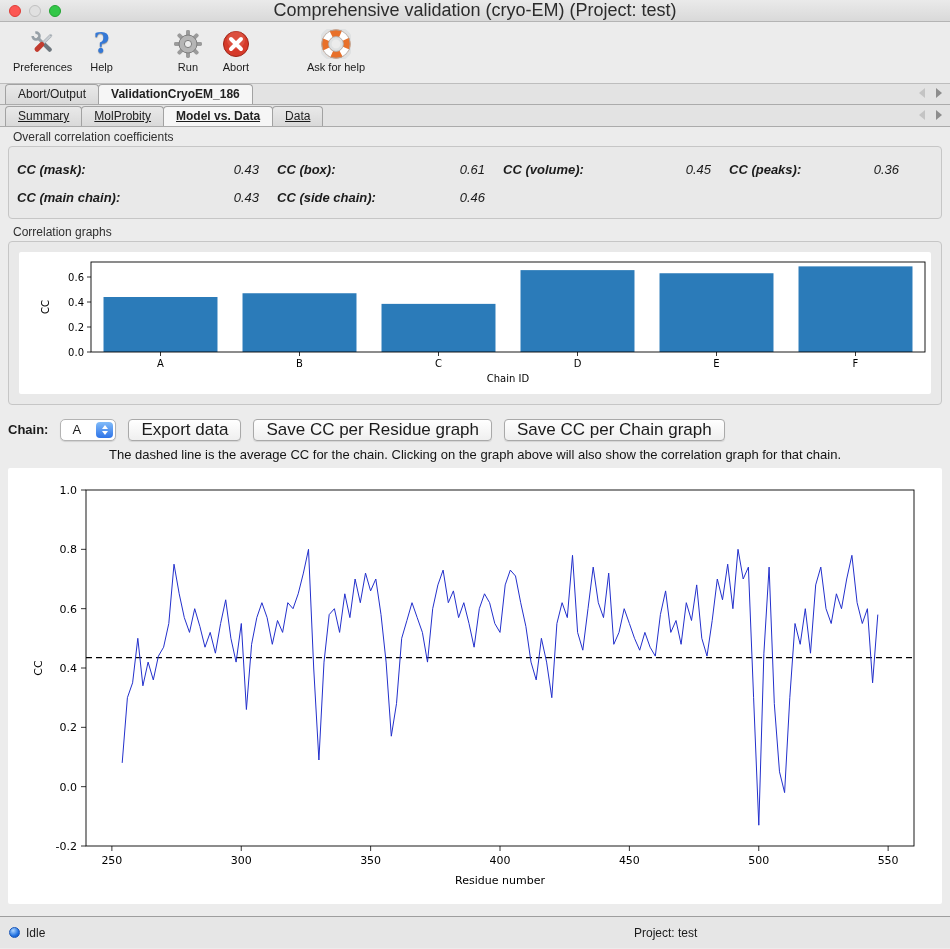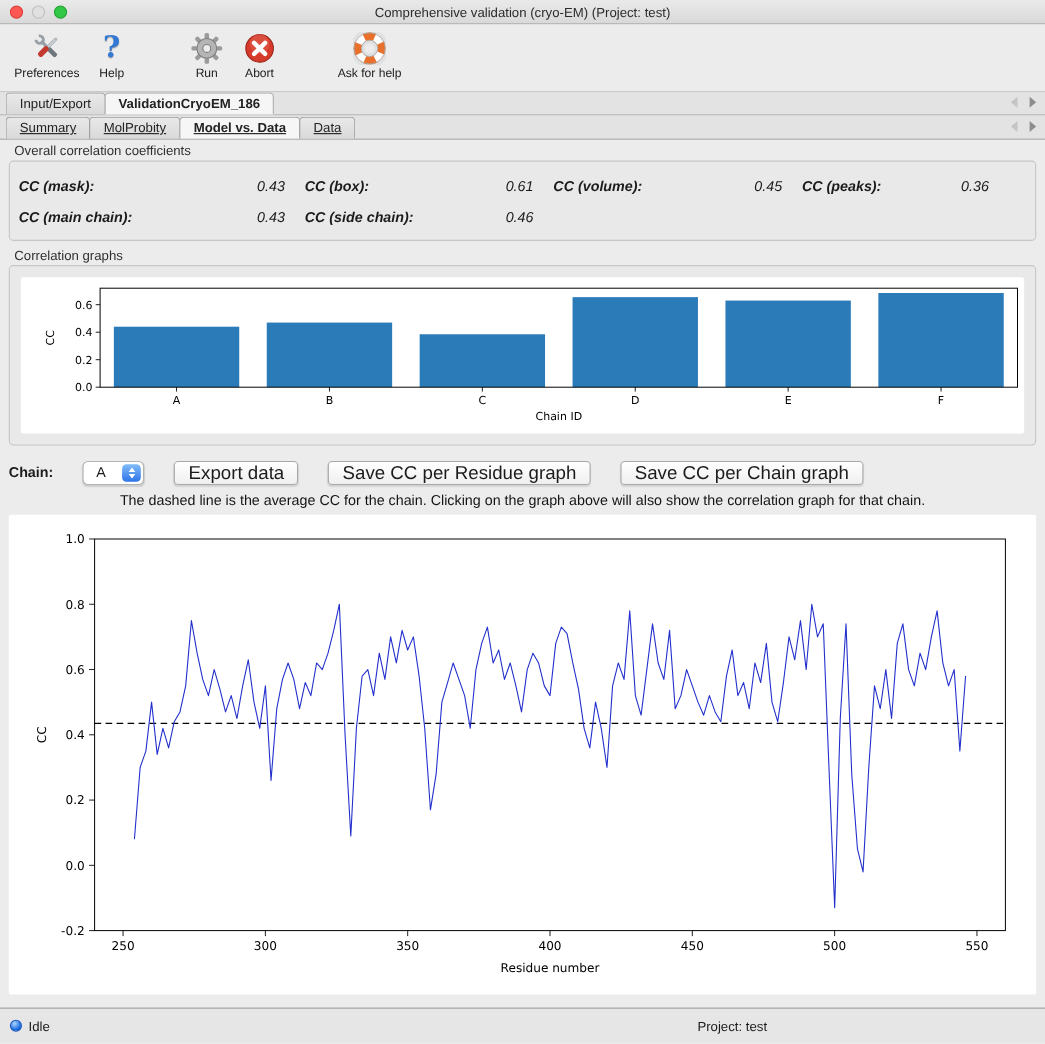--- a/index.html
+++ b/index.html
@@ -14,21 +14,21 @@
   .titlebar {
     height:22px; background:linear-gradient(#eaeaea,#d9d9d9);
     border-bottom:1px solid #b4b4b4;
     display:flex; align-items:center; justify-content:center; position:relative;
   }
   .traffic { position:absolute; left:9px; top:5px; display:flex; gap:8px; }
   .light { width:12px; height:12px; border-radius:50%; }
   .light.close { background:#fc5753; border:1px solid #de3d37; }
   .light.min   { background:#e0e0e0; border:1px solid #c0c0c0; }
   .light.zoom  { background:#33c748; border:1px solid #23a433; }
-  .wtitle { font-size:12px; color:#2c2c2c; }
+  .wtitle { font-size:18px; color:#2c2c2c; }
   
   .toolbar {
     height:62px; border-bottom:1px solid #bdbdbd; background:#ececec;
     display:flex; align-items:flex-start; padding:5px 4px 0;
   }
   .tool { display:flex; flex-direction:column; align-items:center; padding:0 9px; cursor:default; }
   .tool .ticon { height:33px; display:flex; align-items:center; justify-content:center; }
   .tool .tlabel { font-size:11px; margin-top:1px; color:#1b1b1b; }
   .tool.run   { margin-left:42px; }
   .tool.ask   { margin-left:38px; }
@@ -63,21 +63,21 @@
     grid-template-columns:150px 96px 152px 74px 148px 78px 112px 76px;
     row-gap:13px; align-items:center;font-style:italic;
   }
   .cc-label { font-weight:bold; }
   .cc-label.inner { padding-left:14px; }
   .cc-value { text-align:right; padding-right:4px; }
   .canvas { background:#ffffff; border-radius:2px; }
   .canvas.bar { height:142px; }
   .canvas.big { margin:6px 8px 0; height:436px; }
   
-  .chain-row { display:flex; align-items:center; margin:13px 8px 0; height:23px; gap:27px; }
+  .chain-row { display:flex; align-items:center; margin:13px 8px 0; height:23px; gap:12px; }
   .chain-label { font-weight:bold; }
   .combo {
     width:56px; height:22px; background:#fff; border:1px solid #b3b3b3; border-radius:5px;
     display:flex; align-items:center; padding-left:11px; position:relative;
     box-shadow:0 1px 1px rgba(0,0,0,.12); cursor:default;
   }
   .stepper {
     position:absolute; right:2px; top:2px; width:17px; height:16px; border-radius:4px;
     background:linear-gradient(#82bcf9,#2e74e8);
     display:flex; flex-direction:column; align-items:center; justify-content:center; gap:2px;
@@ -180,21 +180,21 @@
         <circle cx="15" cy="15" r="11" fill="none" stroke="#ffffff" stroke-width="7" stroke-dasharray="7.64 9.64" transform="rotate(22.5 15 15)"></circle>
         <circle cx="15" cy="15" r="14.2" fill="none" stroke="#a9a9a9" stroke-width="0.8"></circle>
         <circle cx="15" cy="15" r="7.4" fill="none" stroke="#a9a9a9" stroke-width="0.8"></circle>
       </svg>
     </div>
     <div class="tlabel">Ask for help</div>
   </div>
 </div>
 
 <div class="tabrow r1">
-  <div class="tab">Input/Export</div>
+  <div class="tab">Abort/Output</div>
   <div class="tab active">ValidationCryoEM_186</div>
   <div class="tabnav">
     <div class="tri left"></div>
     <div class="tri right"></div>
   </div>
 </div>
 
 <div class="tabrow r2">
   <div class="tab">Summary</div>
   <div class="tab">MolProbity</div>

